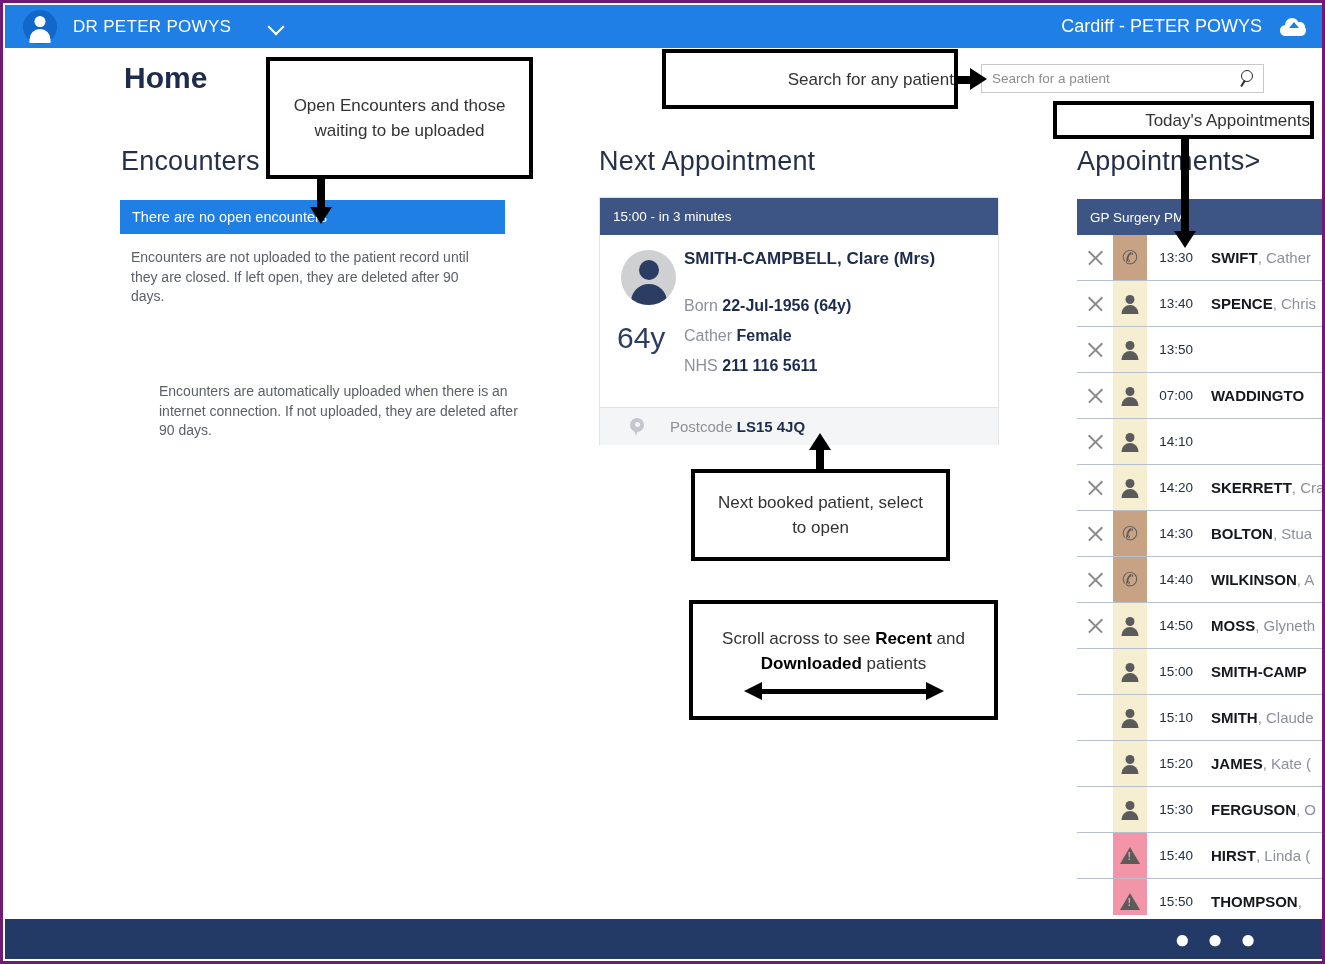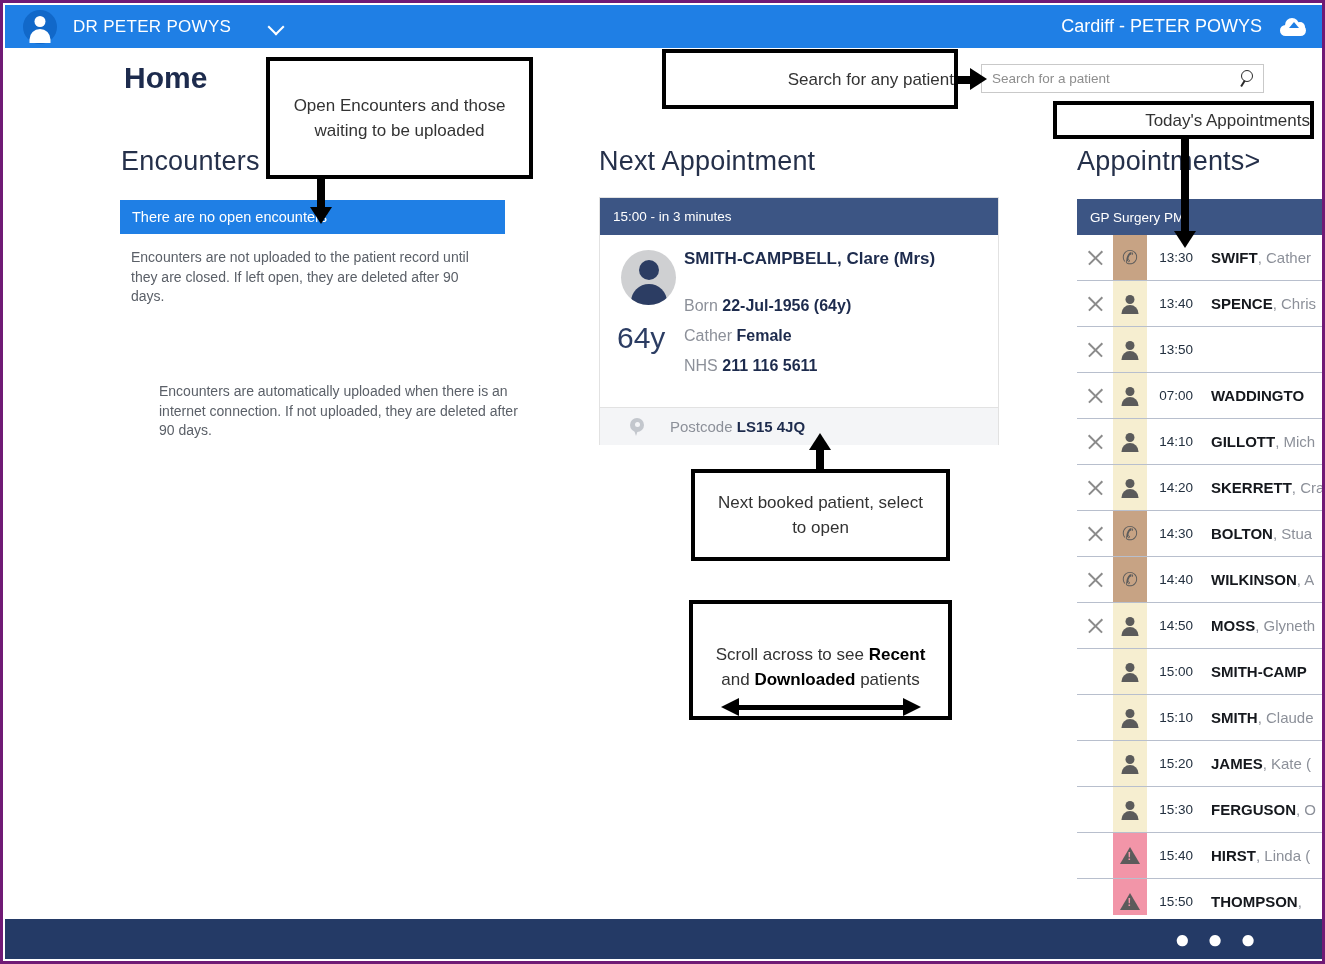--- a/index.html
+++ b/index.html
@@ -408,24 +408,20 @@
           <span class="l1"></span>
           <span class="l2"></span>
         </div>
         <div class="ar-ic person">
           <span class="ic-person">
             <span class="h"></span>
             <span class="b"></span>
           </span>
         </div>
         <div class="ar-time">14:10</div>
-        <div class="ar-name">
-          <b>GILLOTT</b>
-          <span>, Mich</span>
-        </div>
       </div>
       <div class="appt-row">
         <div class="ar-x">
           <span class="l1"></span>
           <span class="l2"></span>
         </div>
         <div class="ar-ic person">
           <span class="ic-person">
             <span class="h"></span>
             <span class="b"></span>
@@ -591,21 +587,21 @@
   </div>
 
   <div class="callout" style="left:688px;top:466px;width:259px;height:92px;padding:0 16px;">
     <span>Next booked patient, select to open</span>
   </div>
   <div class="ann-arrow" style="left:805px;top:430px;width:26px;height:40px;">
     <div class="shaft" style="left:8px;top:10px;width:8px;height:30px;"></div>
     <div class="headup" style="left:1px;top:0;"></div>
   </div>
 
-  <div class="callout" style="left:686px;top:597px;width:263px;height:120px;flex-direction:column;padding:0 10px;">
+  <div class="callout" style="left:686px;top:597px;width:309px;height:120px;flex-direction:column;padding:16px 10px;">
     <div>
       <span>Scroll across to see </span><b>Recent</b><span> and </span><b>Downloaded</b><span> patients</span>
     </div>
     <div class="dblarrow">
       <div class="hl"></div>
         <div class="sh"></div>
         <div class="hr"></div>
     </div>
   </div>
 

